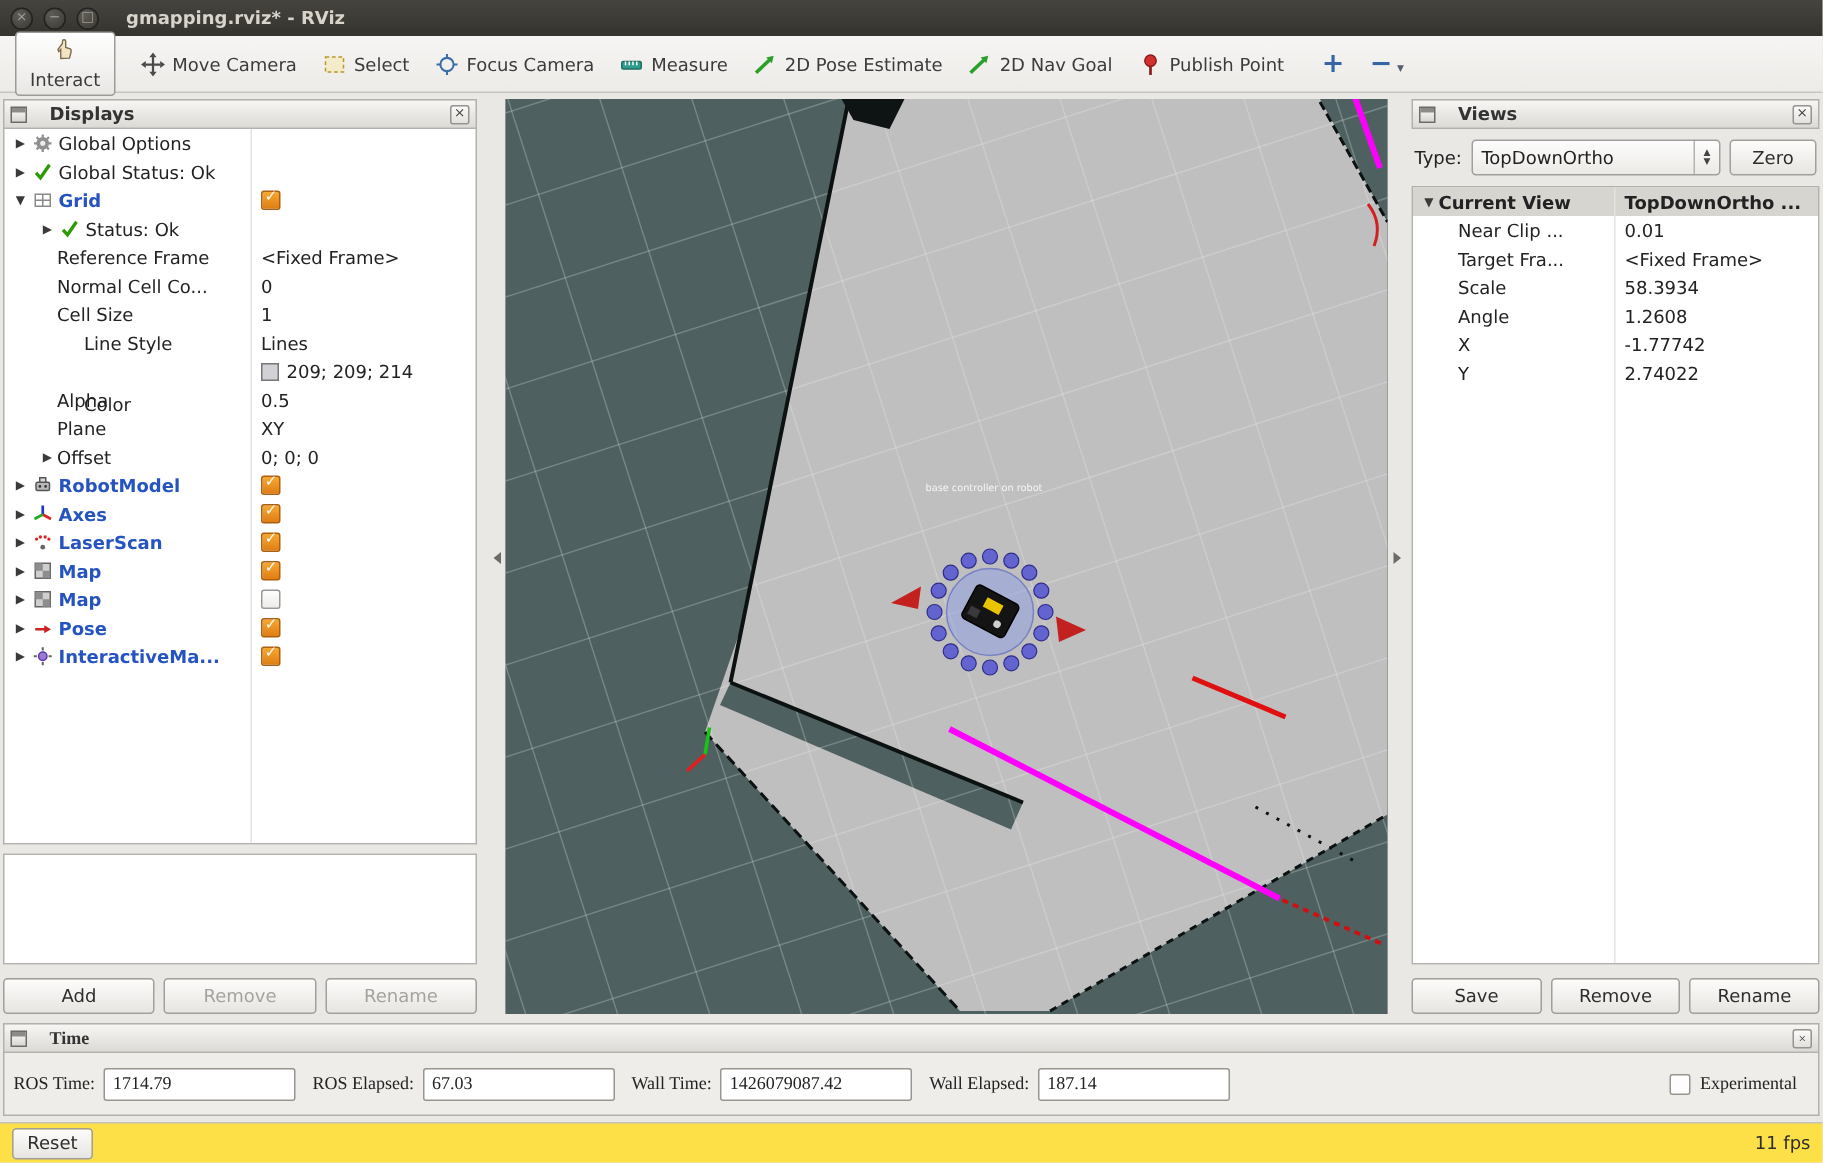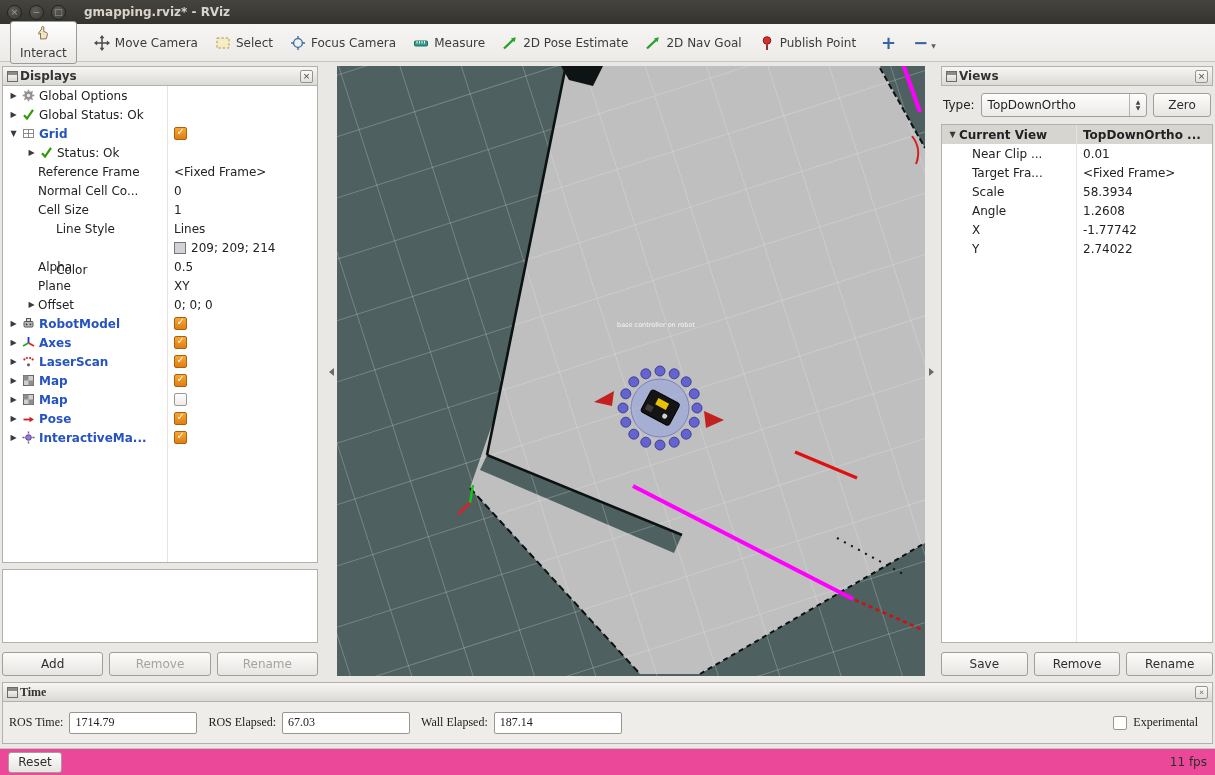--- a/index.html
+++ b/index.html
@@ -22,21 +22,21 @@
   .tool.active { border:1px solid #9d9b97; border-radius:3px; background:linear-gradient(#ffffff,#e9e7e4);
     padding:3px 9px; box-shadow:inset 0 1px 0 #fff;flex-direction:column; }
   .ticon { width:16px; height:16px; display:inline-flex; flex:none; }
   .tb-plus { color:#3465a4; font-size:18px; font-weight:bold; margin-left:8px; }
   .tb-minus { color:#3465a4; font-size:18px; font-weight:bold; display:flex; align-items:flex-end; gap:3px; }
   .tb-caret { font-size:6px; color:#55606e; padding-bottom:4px; }
 
   
   .panel { position:absolute; display:flex; flex-direction:column; }
   .panel-header { height:20px; flex:none; background:linear-gradient(#f7f6f4,#dcdad5);
-    border:1px solid #b3b1ac; display:flex; align-items:center; padding:0 4px; gap:2px; color:#333; }
+    border:1px solid #b3b1ac; display:flex; align-items:center; padding:0 4px; gap:15px; color:#333; }
   .panel-title { font-weight:bold; flex:1; }
   .ph-icon { width:11px; height:11px; flex:none; border:1px solid #6d6b67;
     background:linear-gradient(#fdfdfd,#d8d6d2); position:relative; }
   .ph-icon::after { content:""; position:absolute; left:0; top:0; right:0; height:3px; background:#8d8b87; }
   .ph-close { width:13px; height:13px; flex:none; border:1px solid #969490; border-radius:2px;
     background:linear-gradient(#fbfaf9,#e3e1dd); font-size:9px; line-height:11px; text-align:center; color:#444; }
 
   .tree { background:#fff; border:1px solid #b3b1ac; position:relative; overflow:hidden; }
   .col-div { position:absolute; top:0; bottom:0; width:1px; background:#e6e4e0; }
   .row { height:19px; display:flex; align-items:center; }
@@ -86,21 +86,21 @@
   .time-content { flex:1; display:flex; align-items:center; background:#efede9;
     border:1px solid #b3b1ac; border-top:none; padding:0 6px; gap:11px; }
   .tfield { display:flex; align-items:center; gap:6px; }
   .tinput { width:128px; height:22px; background:#fff; border:1px solid #98968f; border-radius:2px;
     display:flex; align-items:center; padding-left:5px; }
   .exp { margin-left:auto; display:flex; align-items:center; gap:6px; padding-right:8px; }
   .cb-plain { width:14px; height:14px; border:1px solid #98968f; border-radius:2px; background:#fdfdfd; }
 
   
   .statusbar { position:absolute; left:0; top:748px; width:1215px; height:27px;
-    background:#ec4899; border-top:1px solid #c4c2be; display:flex; align-items:center; padding:0 8px; }
+    background:#fde047; border-top:1px solid #c4c2be; display:flex; align-items:center; padding:0 8px; }
   .reset-btn { flex:none; width:54px; height:21px; }
   .fps { margin-left:auto; color:#2e2e2e; }
 </style>
 </head>
 <body>
 
 <div class="titlebar">
   <div class="win-btn">
       <span>×</span>
     </div>
@@ -695,20 +695,26 @@
           <span>1714.79</span>
         </div>
     </div>
     <div class="tfield">
       <span>ROS Elapsed:</span>
       <div class="tinput">
           <span>67.03</span>
         </div>
     </div>
     <div class="tfield">
+      <span>Wall Time:</span>
+      <div class="tinput">
+          <span>1426079087.42</span>
+        </div>
+    </div>
+    <div class="tfield">
       <span>Wall Elapsed:</span>
       <div class="tinput">
           <span>187.14</span>
         </div>
     </div>
     <div class="exp">
       <span class="cb-plain"></span>
       <span>Experimental</span>
     </div>
   </div>

